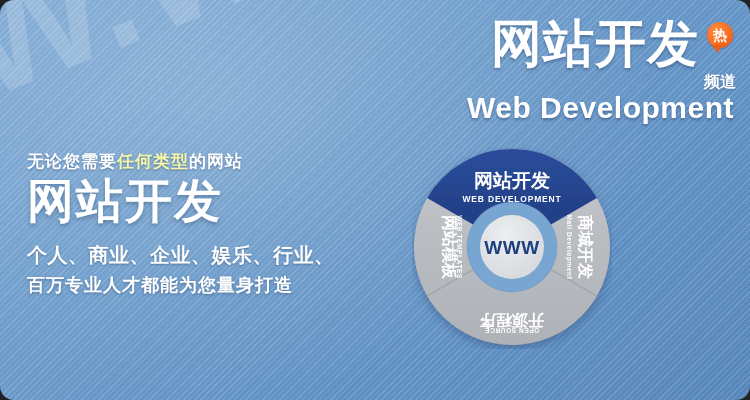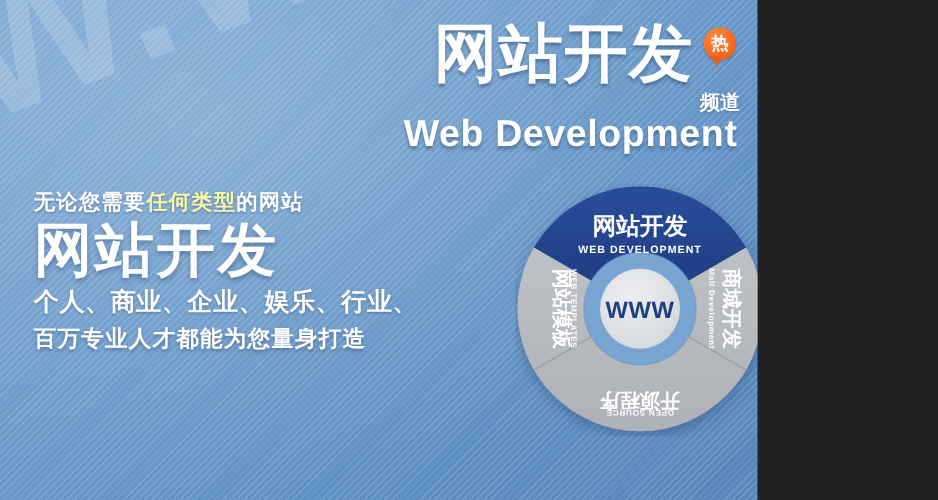--- a/index.html
+++ b/index.html
@@ -4,27 +4,28 @@
 <style>
   html, body {
     margin: 0;
     padding: 0;
     background: #222;
   }
   * { box-sizing: border-box; }
 
   #banner {
     position: relative;
-    width: 606px;
+    width: 750px;
     height: 400px;
     overflow: hidden;
     font-family: "Liberation Sans", "DejaVu Sans", sans-serif;
     background:
       radial-gradient(ellipse 620px 420px at 28% 24%, rgba(255,255,255,0.18) 0%, rgba(255,255,255,0.06) 45%, rgba(255,255,255,0) 72%),
       linear-gradient(145deg, #7aa6d2 0%, #6d9ccb 35%, #5f90c3 70%, #5786ba 100%);
+    border-radius: 14px;
   }
 
   
   #stripes {
     position: absolute;
     inset: 0;
     background-image: repeating-linear-gradient(
         135deg,
         rgba(255,255,255,0.155) 0px,
         rgba(255,255,255,0.155) 1px,
@@ -155,21 +156,21 @@
   }
   .cat-line {
     font-size: 20px;
     font-weight: bold;
     color: #ffffff;
     letter-spacing: 0.5px;
     line-height: 1.25;
     text-shadow: 0 1px 2px rgba(30,58,97,0.45);
     font-family: "DejaVu Sans", "Liberation Sans", sans-serif;
   }
-  #cat-line-1 { margin-top: 3px; }
+  #cat-line-1 { margin-top: 17px; }
   #sub-en {
     margin-top: 3px;
     font-size: 12px;
     color: #ffffff;
     letter-spacing: 0.2px;
     opacity: 0.95;
     text-shadow: 0 1px 1px rgba(30,58,97,0.4);
   }
   #closing {
     margin-top: 5px;

